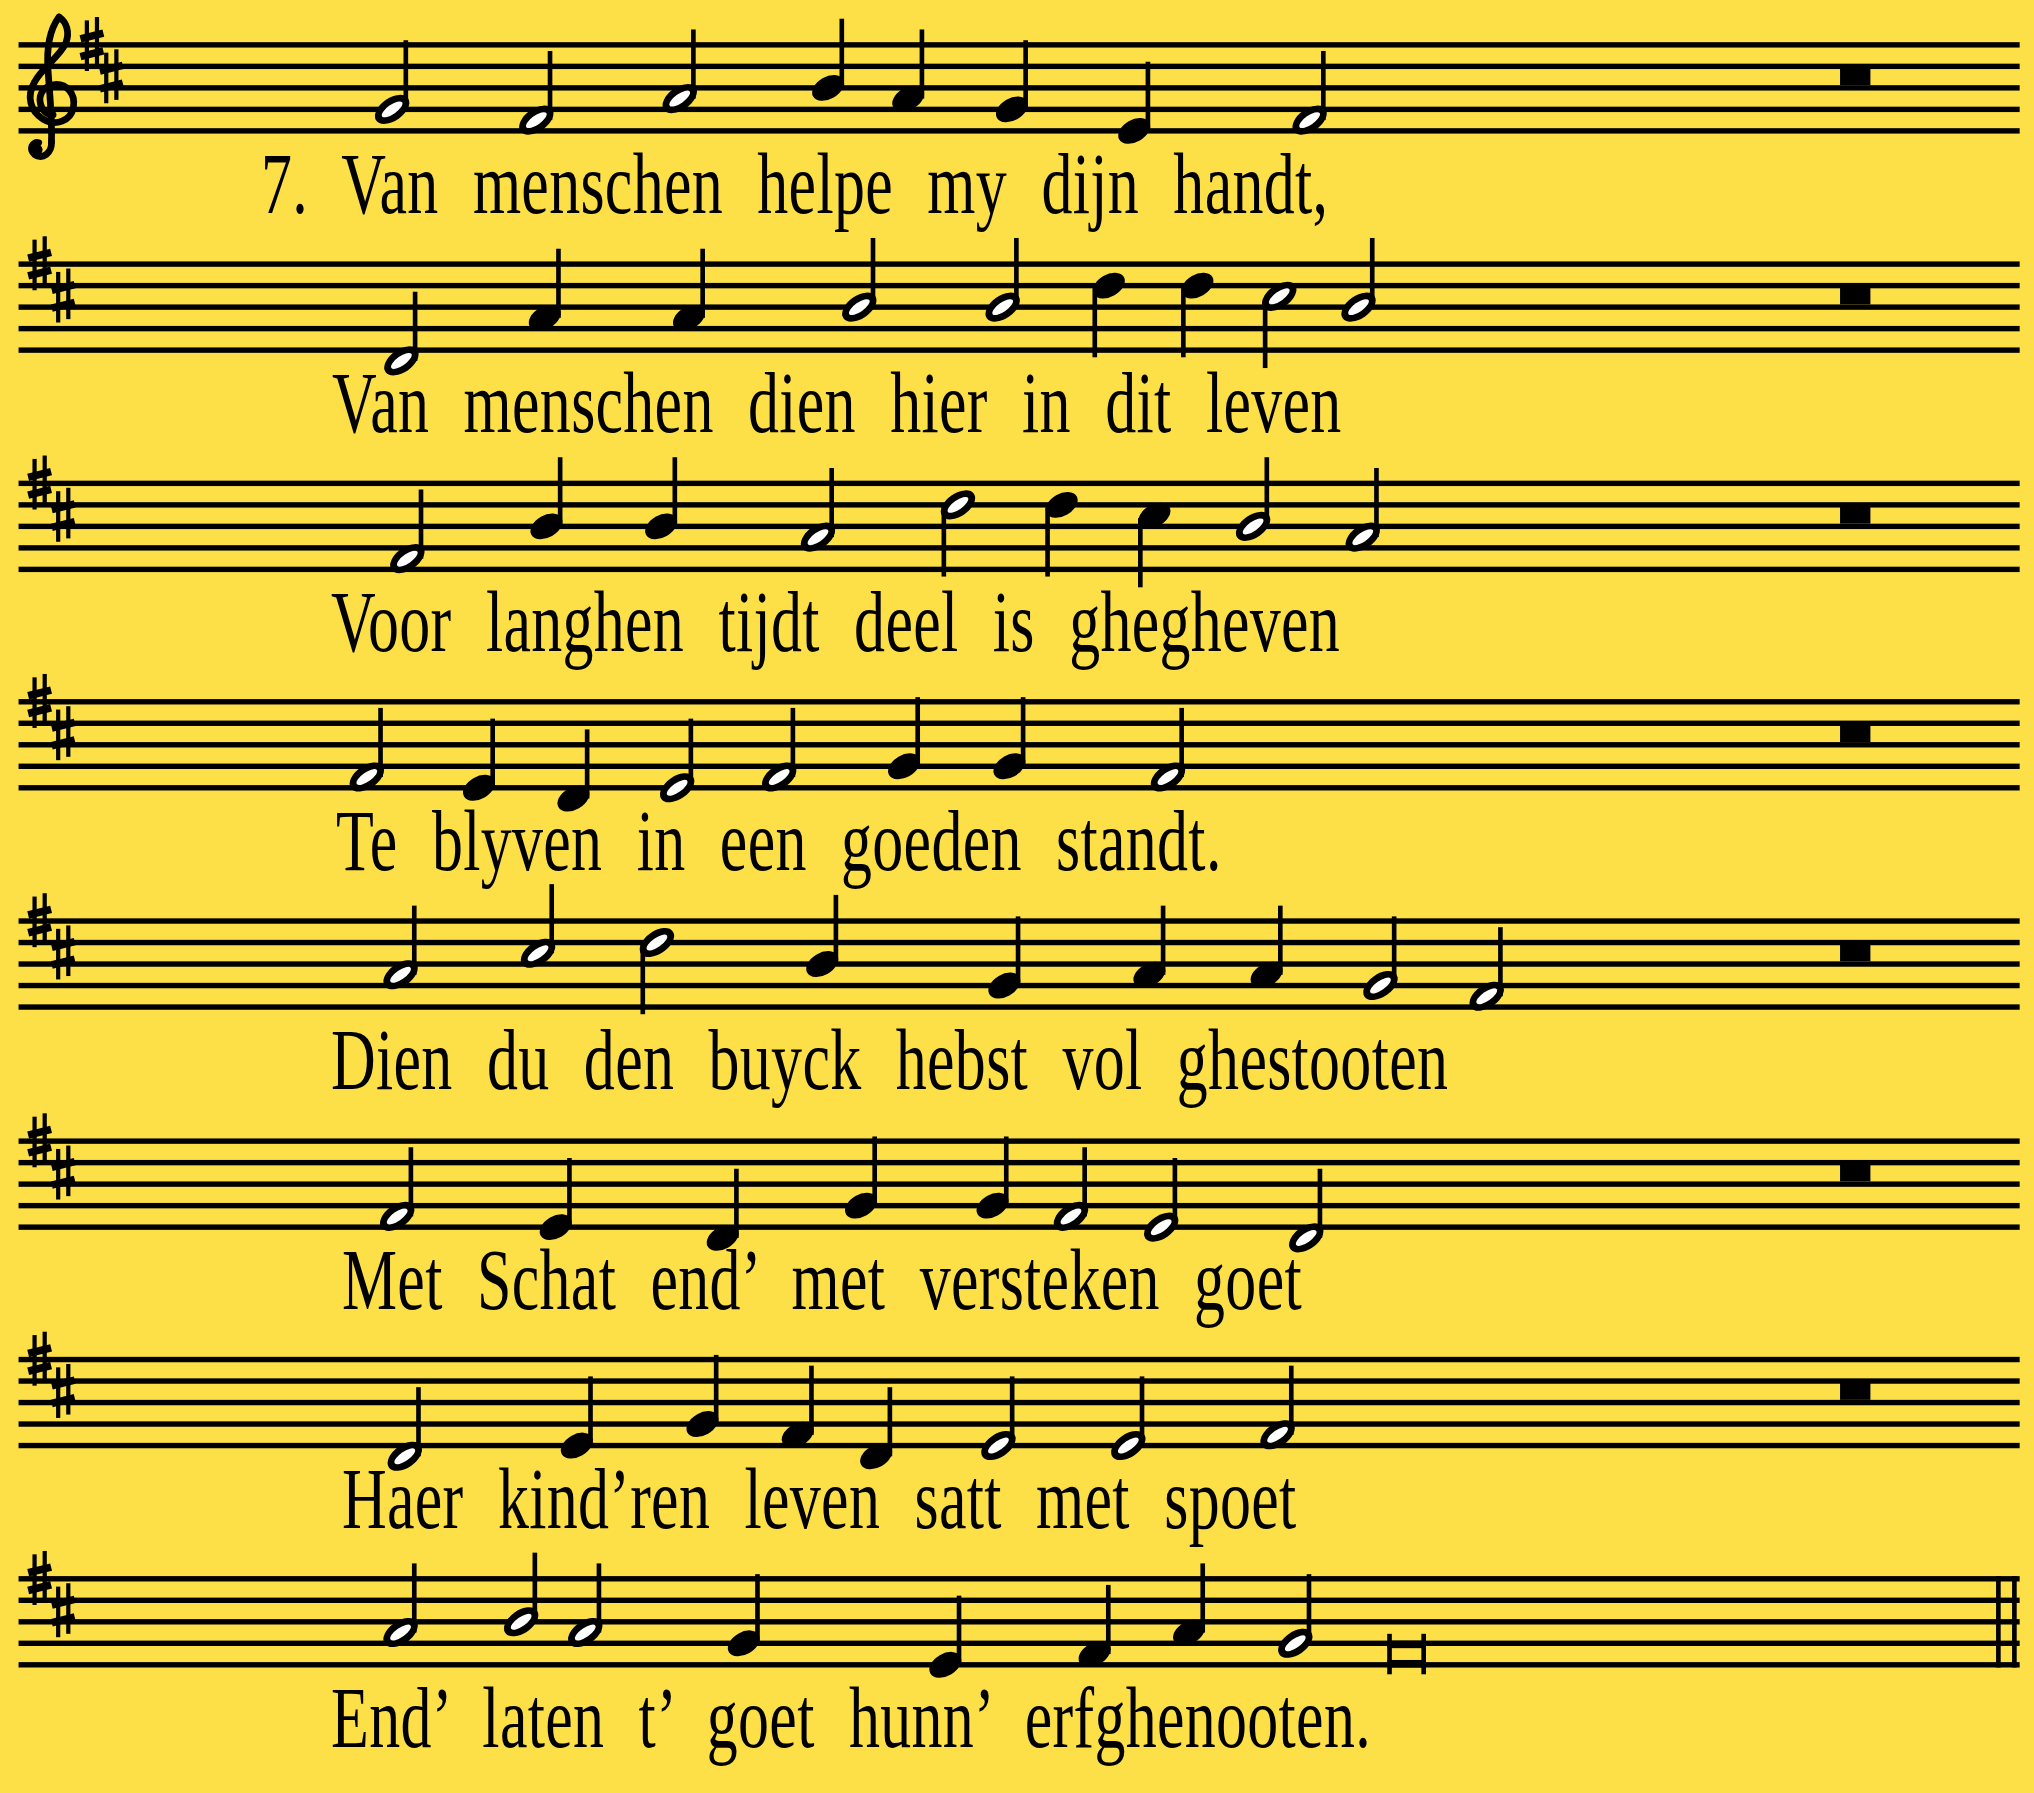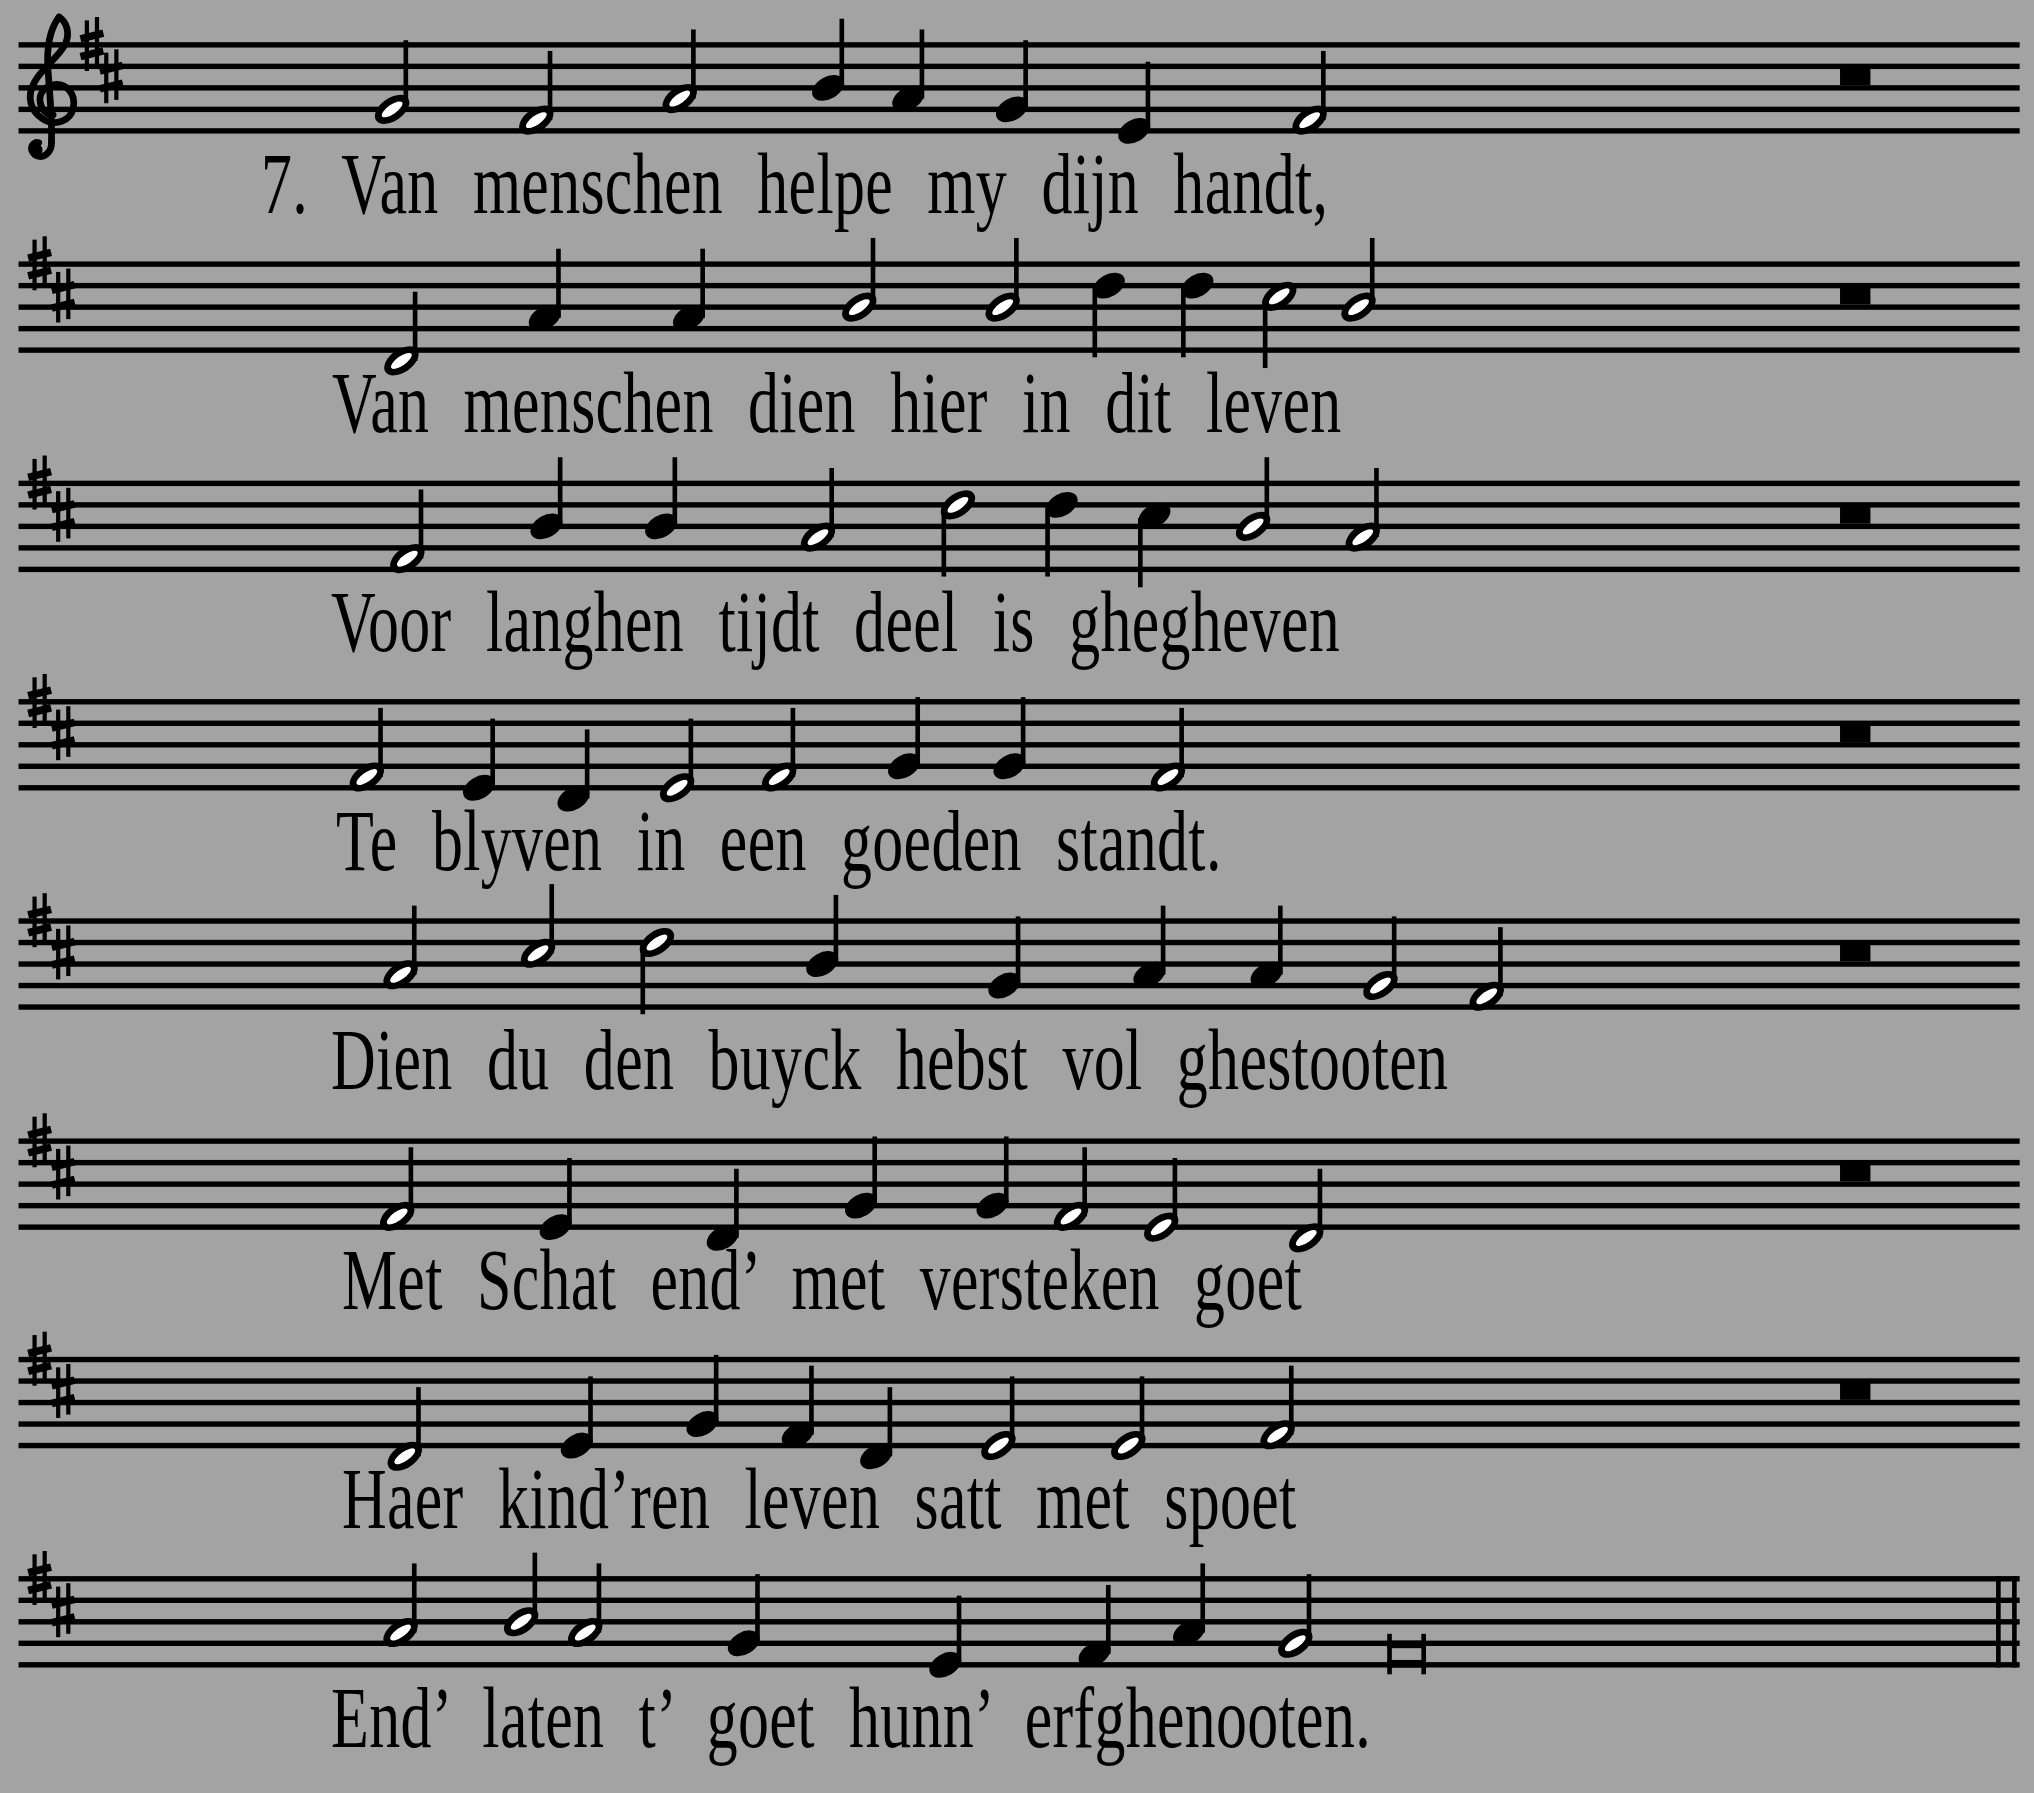--- a/index.html
+++ b/index.html
@@ -1,17 +1,17 @@
 <!DOCTYPE html>
 <html style="font-size:13.5px"><head>
 <meta charset="utf-8">
 <title>Sheet Music</title>
 <style>
   html,body{margin:0;padding:0;background:#ffffff;}
-  .sheet{position:relative;width:2034px;height:1794px;background:#a3a3a3;overflow:hidden;}
+  .sheet{position:relative;width:2034px;height:1794px;background:#fde047;overflow:hidden;}
   .score-svg{position:absolute;left:0;top:0;}
   .lyrics{position:absolute;left:0;top:0;width:100%;height:100%;pointer-events:none;}
   .lyric{
     position:absolute;
     font-family:"Liberation Serif", "DejaVu Serif", serif;
     font-size:86px;
     line-height:1;
     color:#000000;
     white-space:nowrap;
     word-spacing:0.30em;

